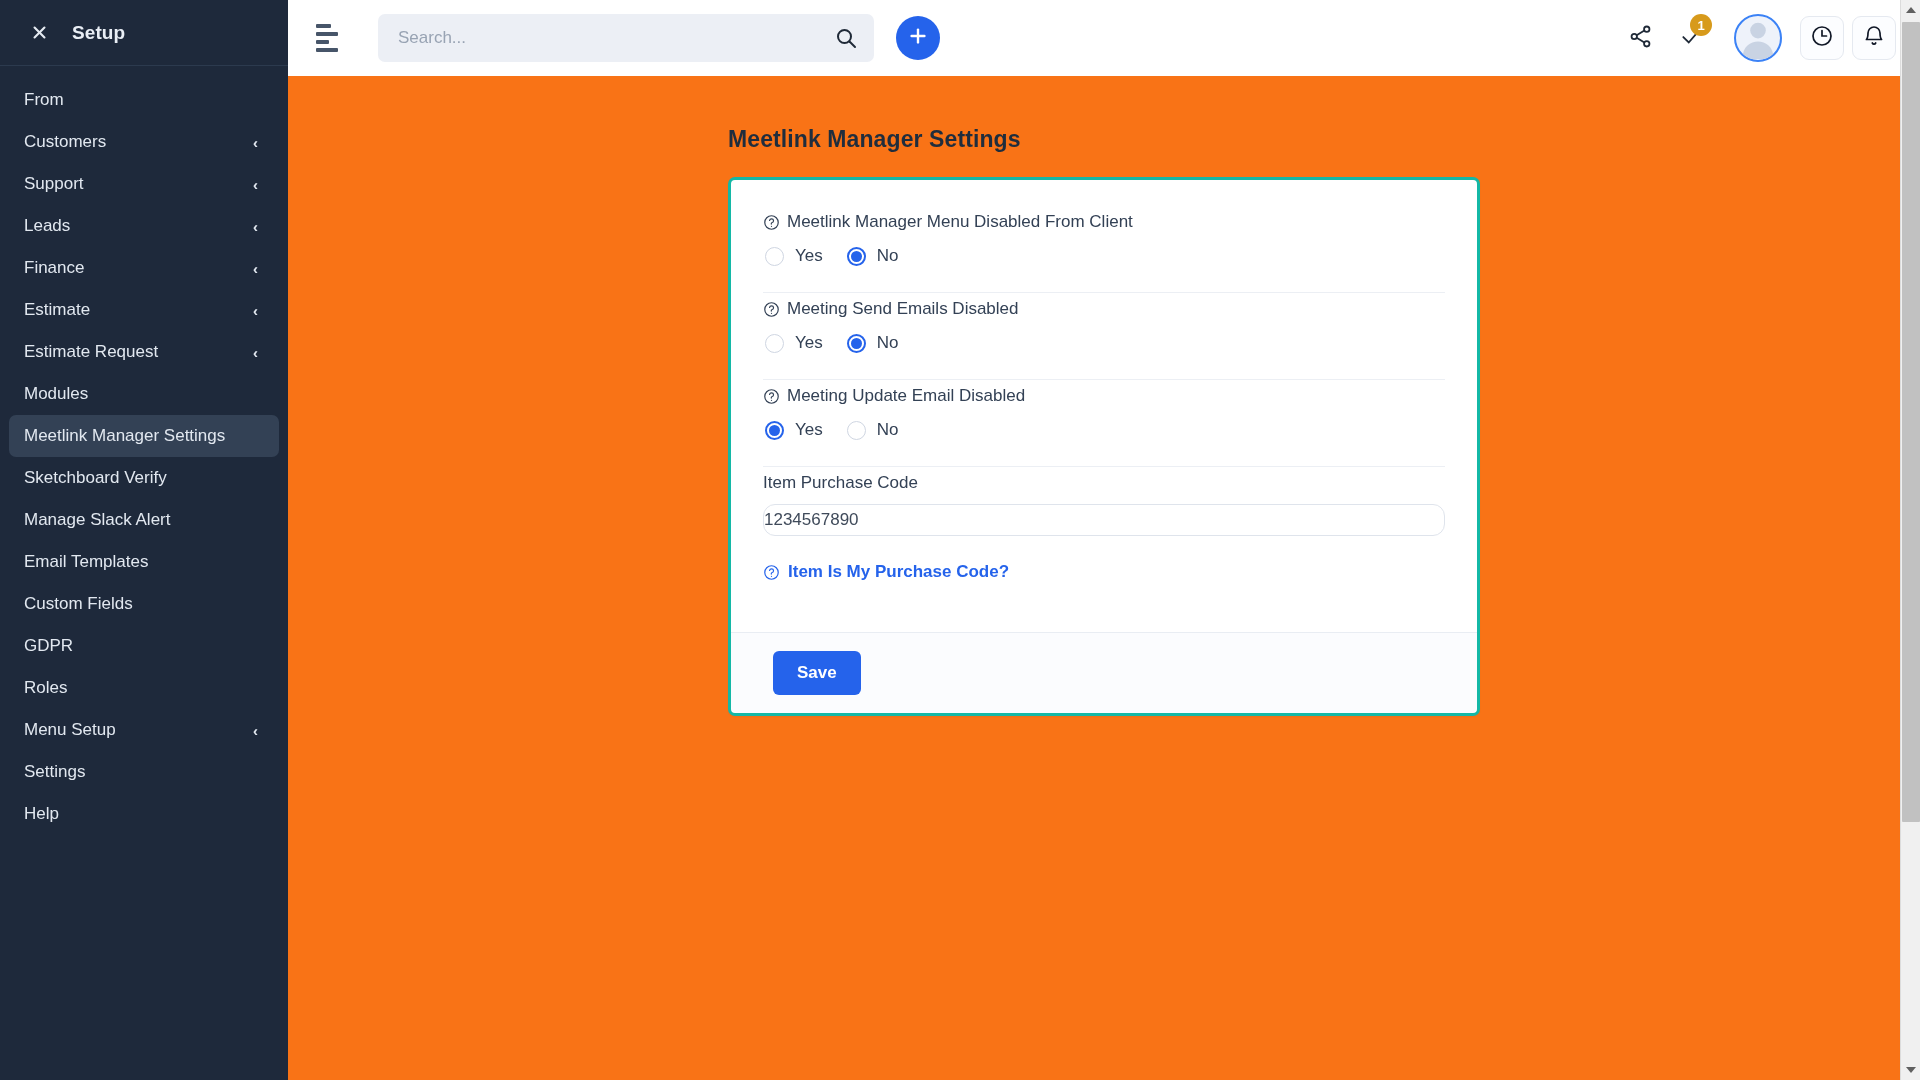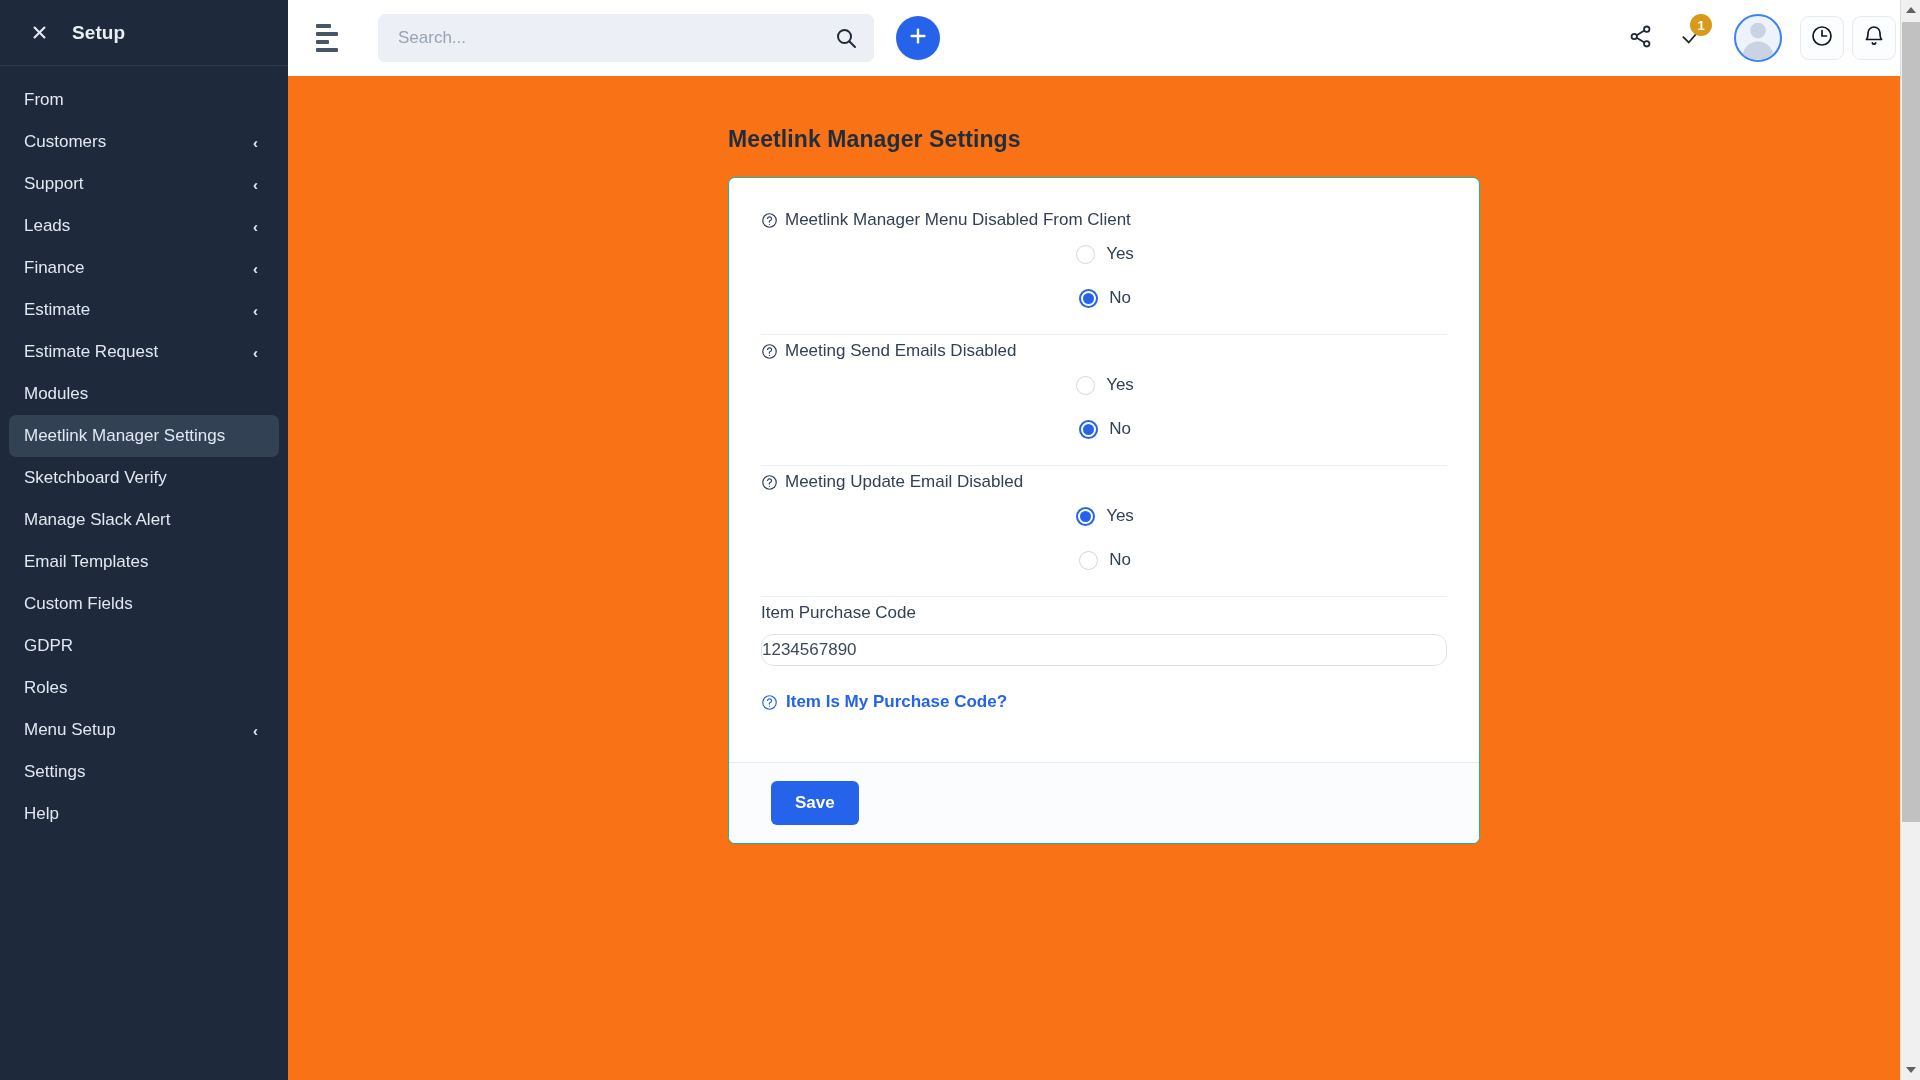--- a/index.html
+++ b/index.html
@@ -142,35 +142,35 @@
     padding-top: 50px;
   }
   .page-title {
     width: 752px; margin: 0 auto 24px auto;
     font-size: 23px; font-weight: 700; color: #1f2d3d;
     letter-spacing: .1px;
   }
   .card {
     width: 752px; margin: 0 auto;
     background: #ffffff;
-    border: 1px solid #14b8a6;
+    border: 3px solid #14b8a6;
     border-radius: 7px;
     box-shadow: 0 1px 2px rgba(16,24,40,.04);
   }
   .card-body { padding: 26px 32px 10px 32px; }
   .setting { padding: 6px 0 26px 0; border-bottom: 1px solid #eceff4; }
   .setting:last-of-type { border-bottom: 0; }
   .setting.nodiv { border-bottom: 0; }
   .setting-label {
     display: flex; align-items: center; gap: 7px;
     font-size: 17px; color: #334155; font-weight: 400;
     margin-bottom: 14px;
   }
   .qmark { width: 17px; height: 17px; flex: 0 0 17px; color: #334155; }
-  .radio-row { display: flex; align-items: center; gap: 24px; padding-left: 2px; flex-direction: column; }
+  .radio-row { display: flex; align-items: center; gap: 24px; padding-left: 2px; }
   .radio-opt { display: flex; align-items: center; gap: 11px; cursor: pointer; }
   .radio {
     width: 19px; height: 19px; border-radius: 50%;
     border: 1px solid #cfd6e2; background: #fff;
     flex: 0 0 19px;
     display: flex; align-items: center; justify-content: center;
   }
   .radio.on { border: 2px solid #2563eb; }
   .radio.on::after {
     content: ""; width: 11px; height: 11px; border-radius: 50%; background: #2563eb;

